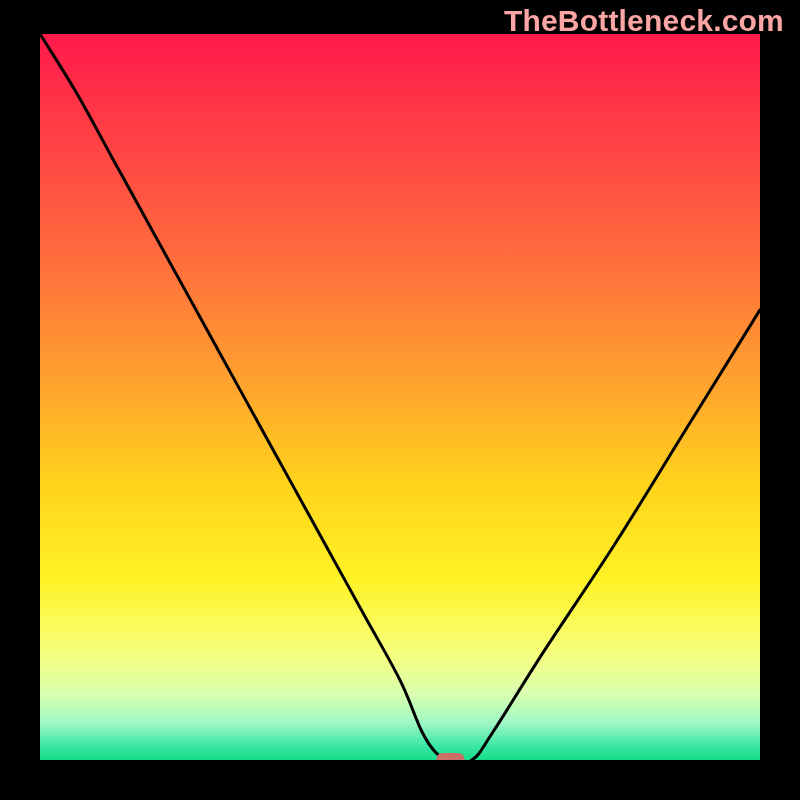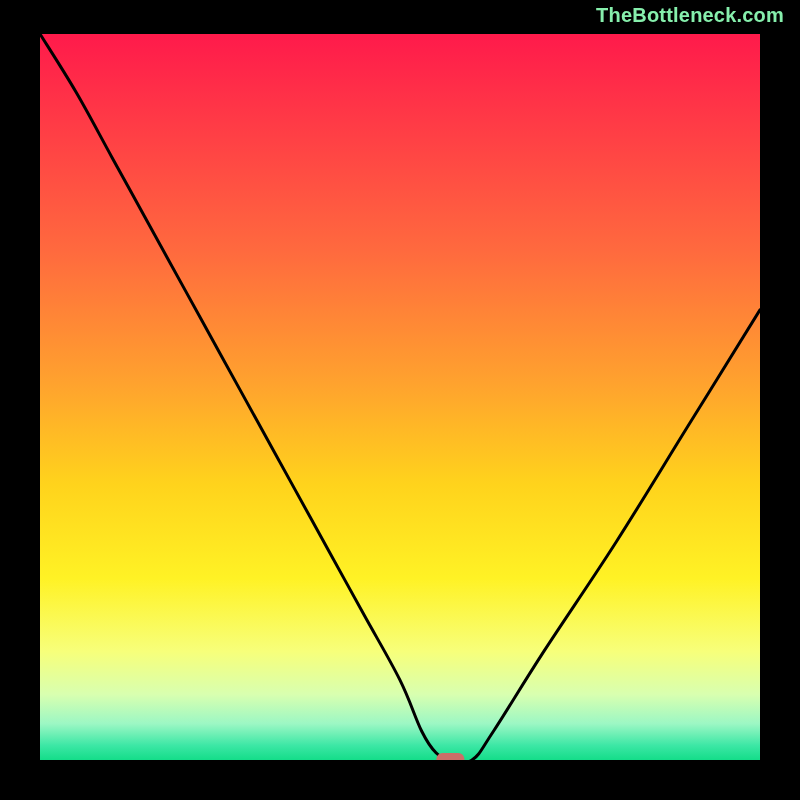--- a/index.html
+++ b/index.html
@@ -13,23 +13,23 @@
   .chart-wrap {
     position: relative;
     width: 800px;
     height: 800px;
   }
   .watermark {
     position: absolute;
     top: 4px;
     right: 16px;
     font-family: Arial, Helvetica, sans-serif;
-    font-size: 20px;
+    font-size: 30px;
     font-weight: 600;
-    color: #86efac;
+    color: #fca5a5;
     letter-spacing: 0.2px;
     user-select: none;
   }
   .plot-area {
     position: absolute;
     
     left: 40px;
     right: 40px;
     top: 34px;
     bottom: 40px;

